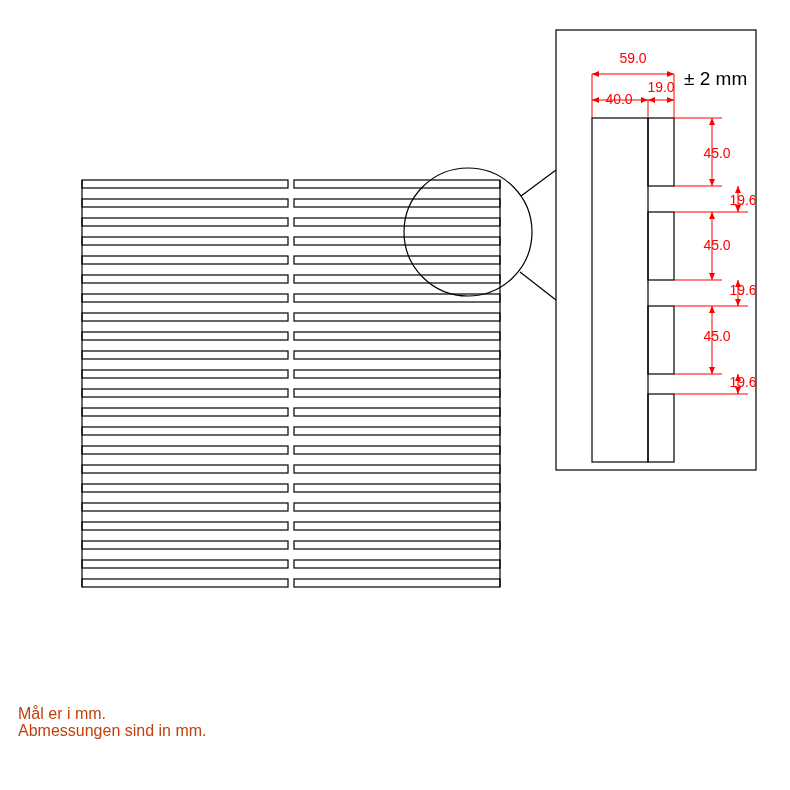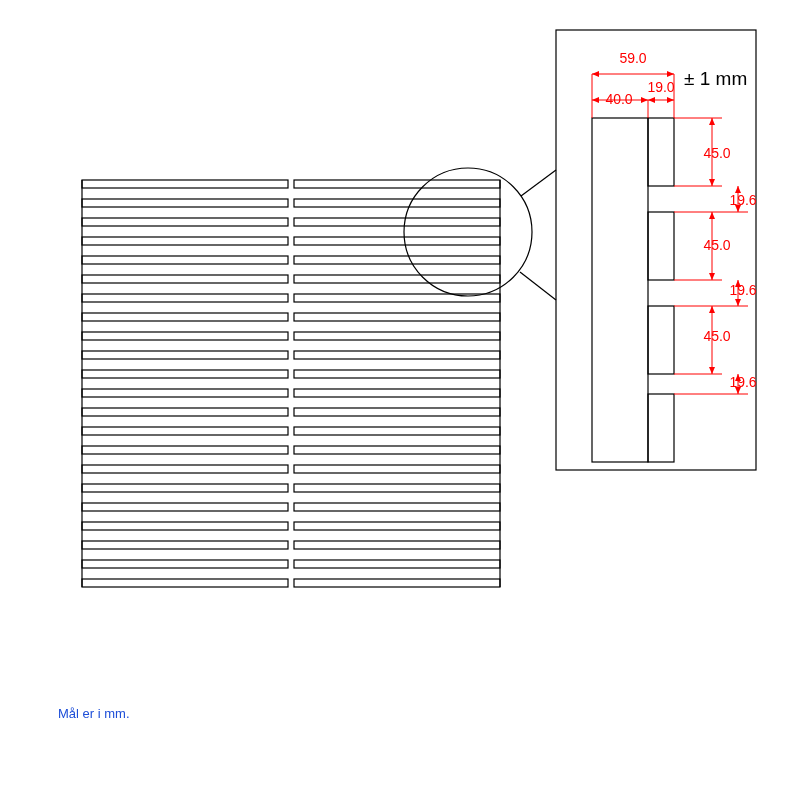--- a/index.html
+++ b/index.html
@@ -24,24 +24,23 @@
   svg.drawing {
     position: absolute;
     left: 0; top: 0;
     width: 790px;
     height: 790px;
   }
   .notes {
     position: absolute;
     left: 18px;
     top: 706px;
-    font-size: 13px;
+    font-size: 16px;
     line-height: 16.5px;
-    color: #1d4ed8;
-    margin-left: 40px;
+    color: #c2410c;
   }
   .notes div { white-space: nowrap; }
   .tol-label {
     position: absolute;
     left: 684px;
     top: 68px;
     font-size: 19px;
     color: #000000;
     white-space: nowrap;
   }
@@ -201,19 +200,20 @@
     </g>
 
     <text x="717" y="158" fill="#ff0000" font-family="Liberation Sans, sans-serif" font-size="14" text-anchor="middle">45.0</text>
     <text x="743" y="205" fill="#ff0000" font-family="Liberation Sans, sans-serif" font-size="14" text-anchor="middle">19.6</text>
     <text x="717" y="250" fill="#ff0000" font-family="Liberation Sans, sans-serif" font-size="14" text-anchor="middle">45.0</text>
     <text x="743" y="295" fill="#ff0000" font-family="Liberation Sans, sans-serif" font-size="14" text-anchor="middle">19.6</text>
     <text x="717" y="341" fill="#ff0000" font-family="Liberation Sans, sans-serif" font-size="14" text-anchor="middle">45.0</text>
     <text x="743" y="387" fill="#ff0000" font-family="Liberation Sans, sans-serif" font-size="14" text-anchor="middle">19.6</text>
   </svg>
 
-  <div class="tol-label">± 1 mm</div>
+  <div class="tol-label">± 2 mm</div>
 
   <div class="notes">
     <div>Mål er i mm.</div>
+    <div>Abmessungen sind in mm.</div>
   </div>
 
 </div>
 
 </body></html>

